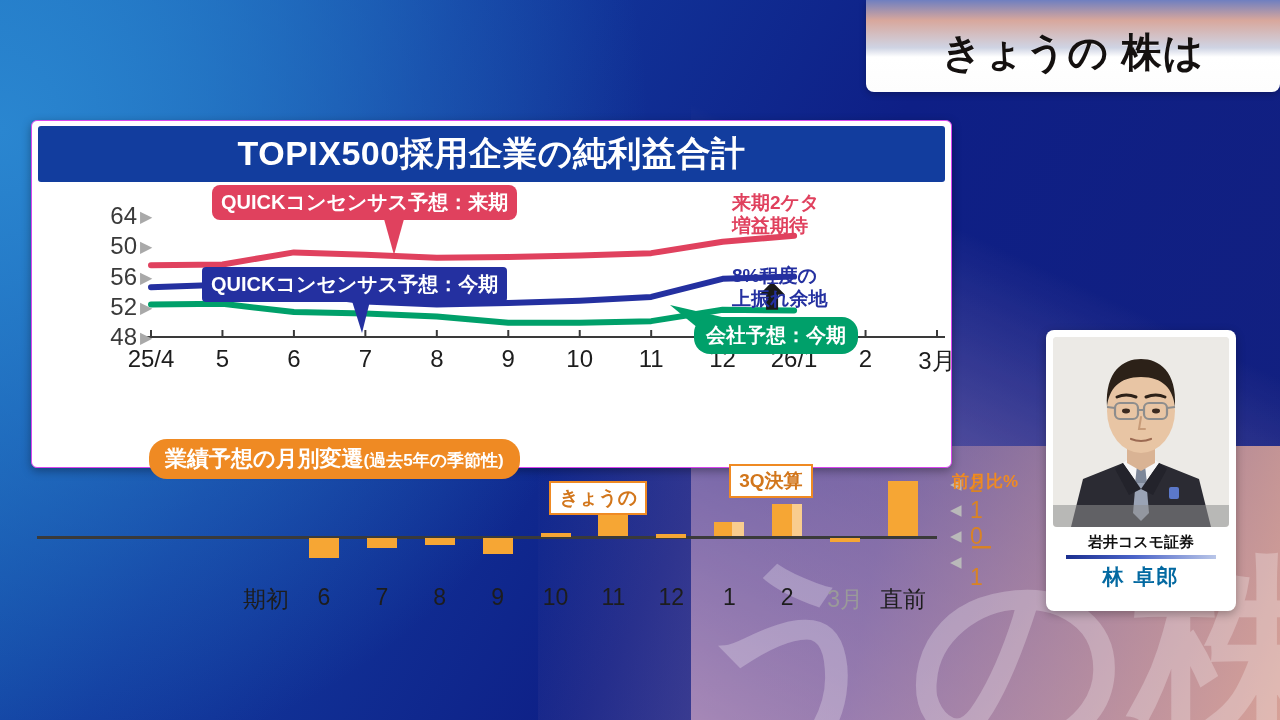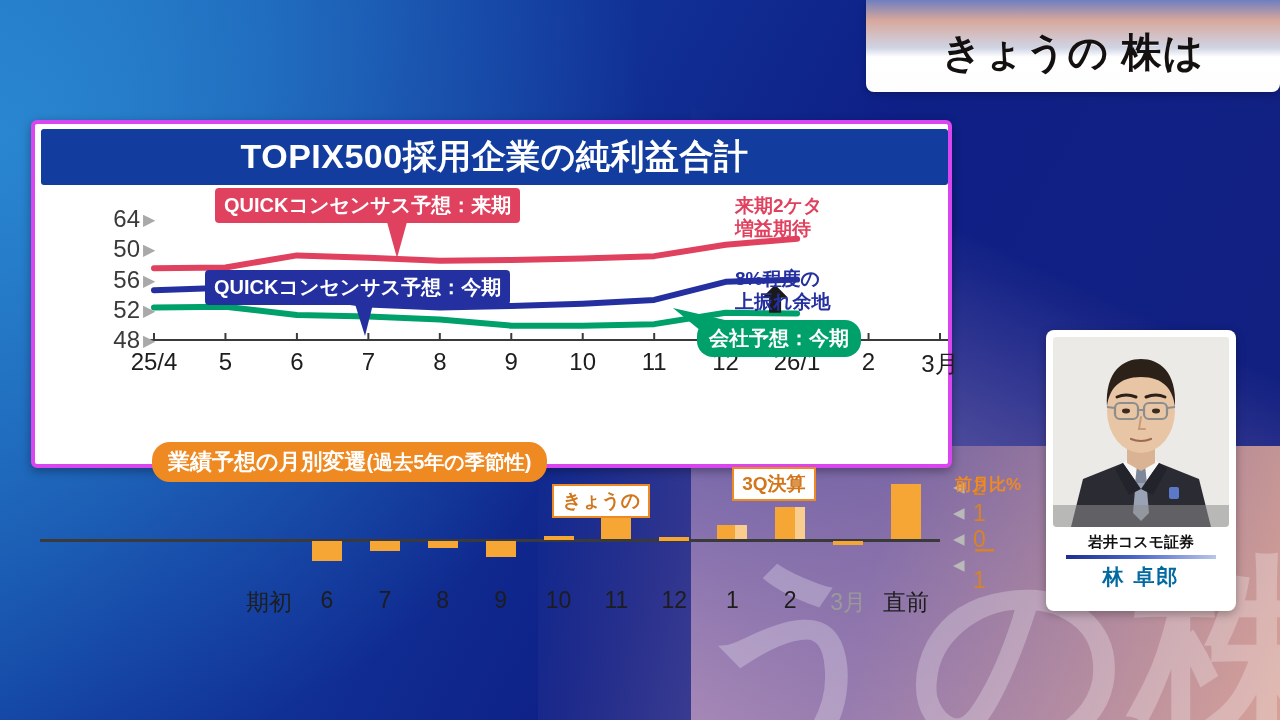--- a/index.html
+++ b/index.html
@@ -43,21 +43,21 @@
     font-size:40px;font-weight:700;color:#14100f;letter-spacing:1px;
     text-shadow:0 1px 0 rgba(255,255,255,.6);
   }
   #title-plate-inner .strong{font-weight:800;}
 
   
   #chart-card{
     position:absolute;left:31px;top:120px;width:921px;height:348px;
     background:#ffffff;border-radius:6px;
     box-shadow:0 3px 10px rgba(0,0,0,.35);
-    border:4px solid #d946ef;box-sizing:border-box;
+    border:1px solid #d946ef;box-sizing:border-box;
   }
   #chart-header{
     position:absolute;left:6px;top:5px;width:907px;height:56px;
     background:#123d9e;border-radius:3px;
     display:flex;align-items:center;justify-content:center;
   }
   #chart-header-text{
     color:#ffffff;font-size:34px;font-weight:700;letter-spacing:.5px;
   }
 
@@ -72,37 +72,37 @@
     color:#a9a9a9;font-size:16px;
   }
   .xaxis-label{
     position:absolute;transform:translateX(-50%);
     font-size:24px;color:#1d1d1d;font-weight:500;white-space:nowrap;
   }
   .callout{
     position:absolute;border-radius:4px;color:#fff;font-weight:700;
     font-size:20px;padding:4px 9px;white-space:nowrap;
   }
-  .callout.red{background:#e0415e;}
+  .callout.red{background:#e0415e;border-radius:8px;}
   .callout.blue{background:#2430a0;}
   .callout.green{background:#00a06a;border-radius:16px;padding:5px 12px;}
   .note{
     position:absolute;font-size:19px;font-weight:700;line-height:1.22;white-space:nowrap;
   }
   .note.red{color:#e0415e;}
   .note.blue{color:#2430a0;}
 
   
   #bar-area{position:absolute;left:0;top:330px;width:921px;height:160px;}
   #bar-title{
     position:absolute;left:117px;top:-12px;
     background:#ef8a23;color:#fff;border-radius:18px;
     font-size:22px;font-weight:700;padding:5px 16px;white-space:nowrap;
   }
-  #bar-title .small{font-size:20px;}
+  #bar-title .small{font-size:17px;}
   .bar{position:absolute;background:#f6a634;}
   .bar.faded{background:#f9cd8e;}
   .bar-x-label{
     position:absolute;transform:translateX(-50%);
     font-size:23px;color:#1d1d1d;font-weight:500;white-space:nowrap;
   }
   .bar-x-label.muted{color:#9a9a9a;}
   .rax-label{
     position:absolute;transform:translateY(-50%);
     font-size:23px;color:#d98324;font-weight:500;

